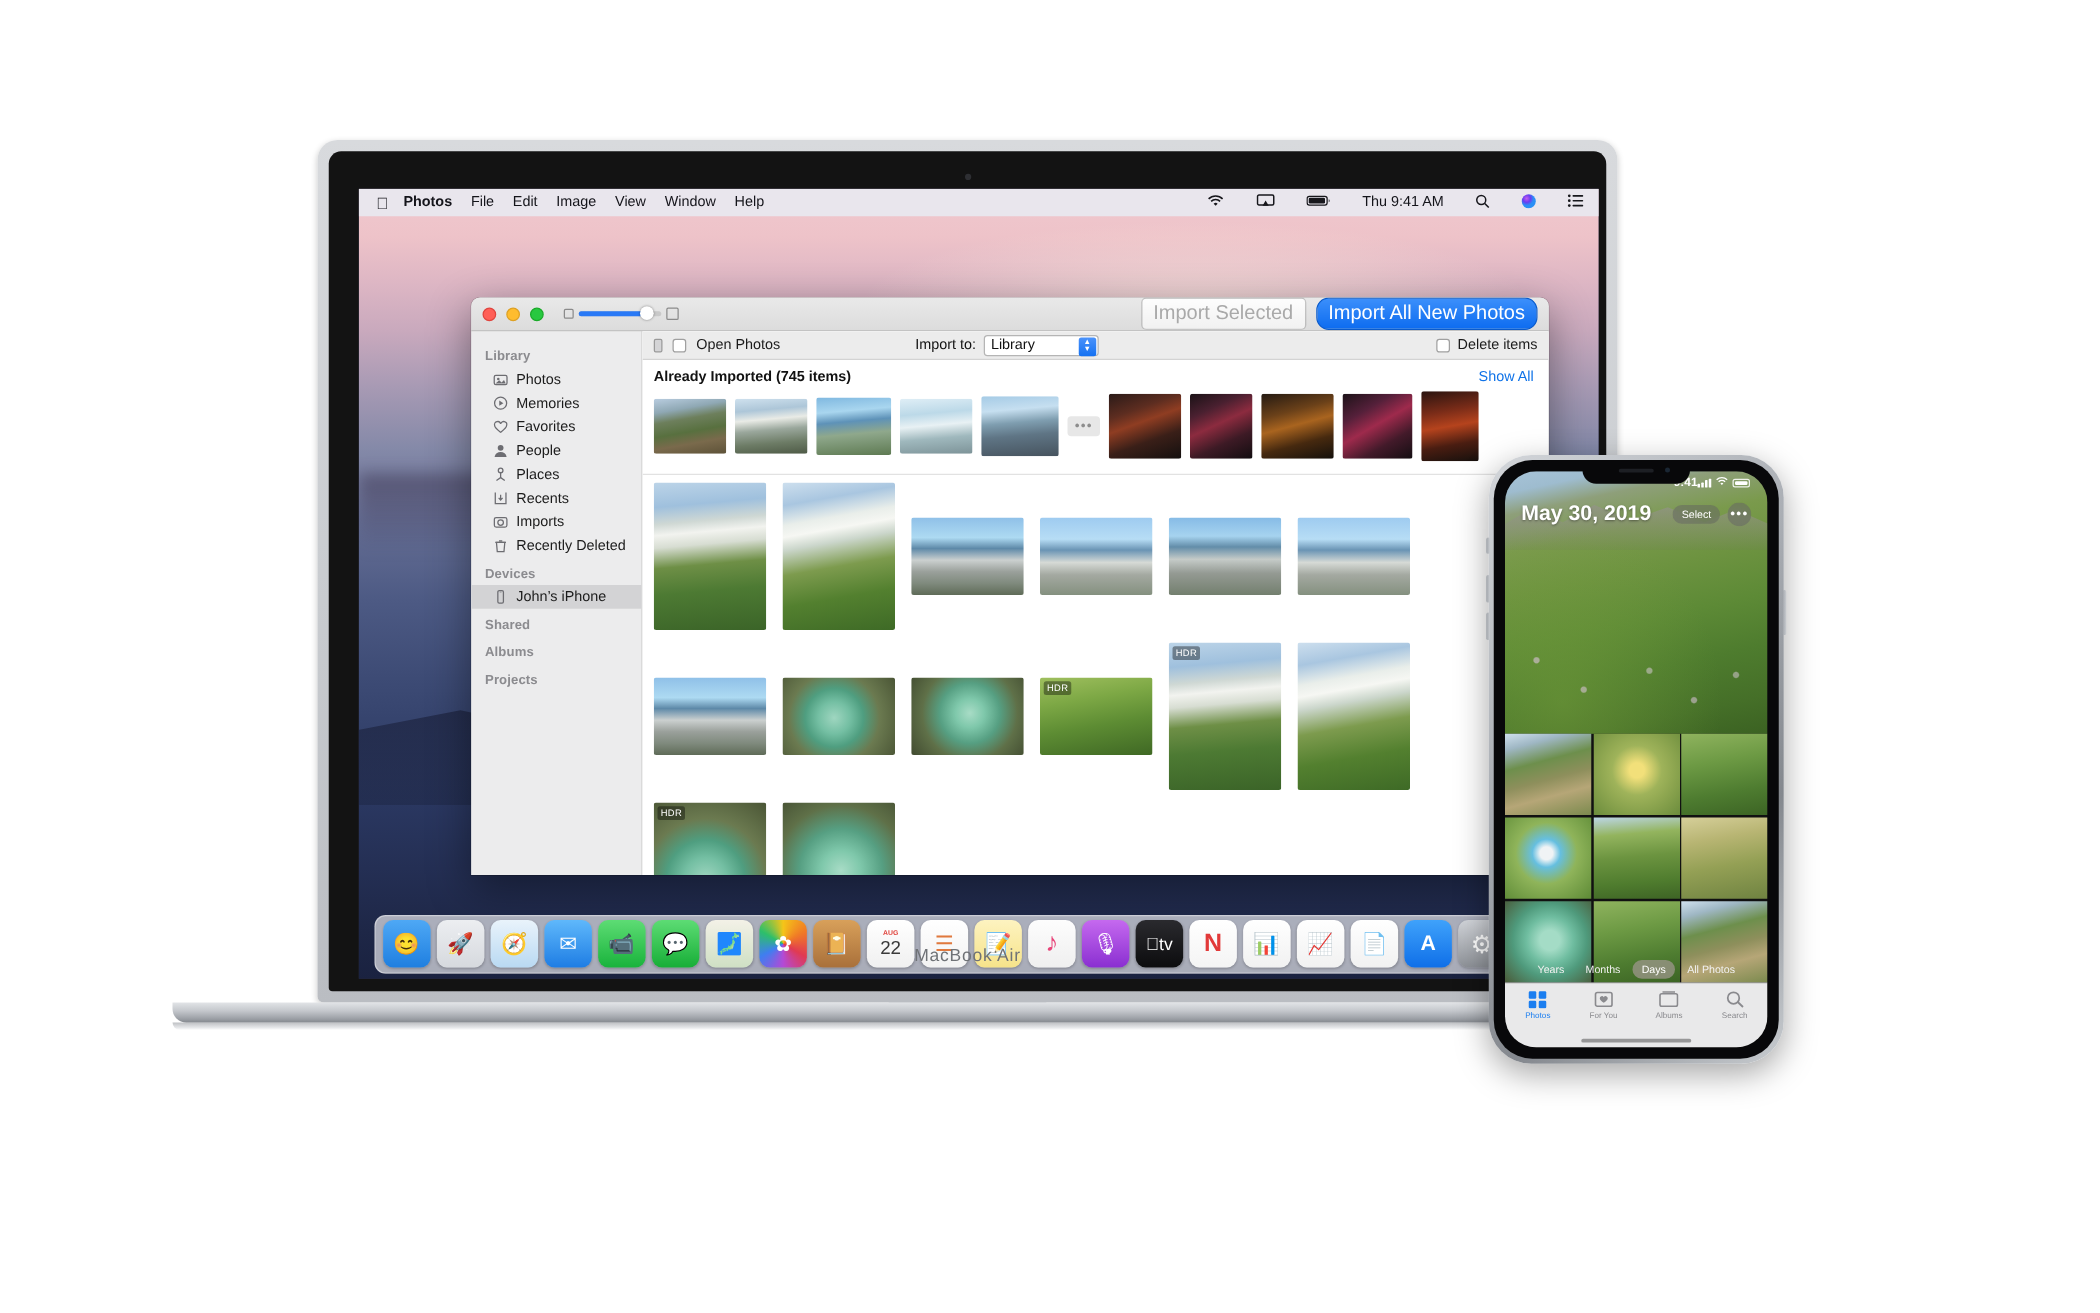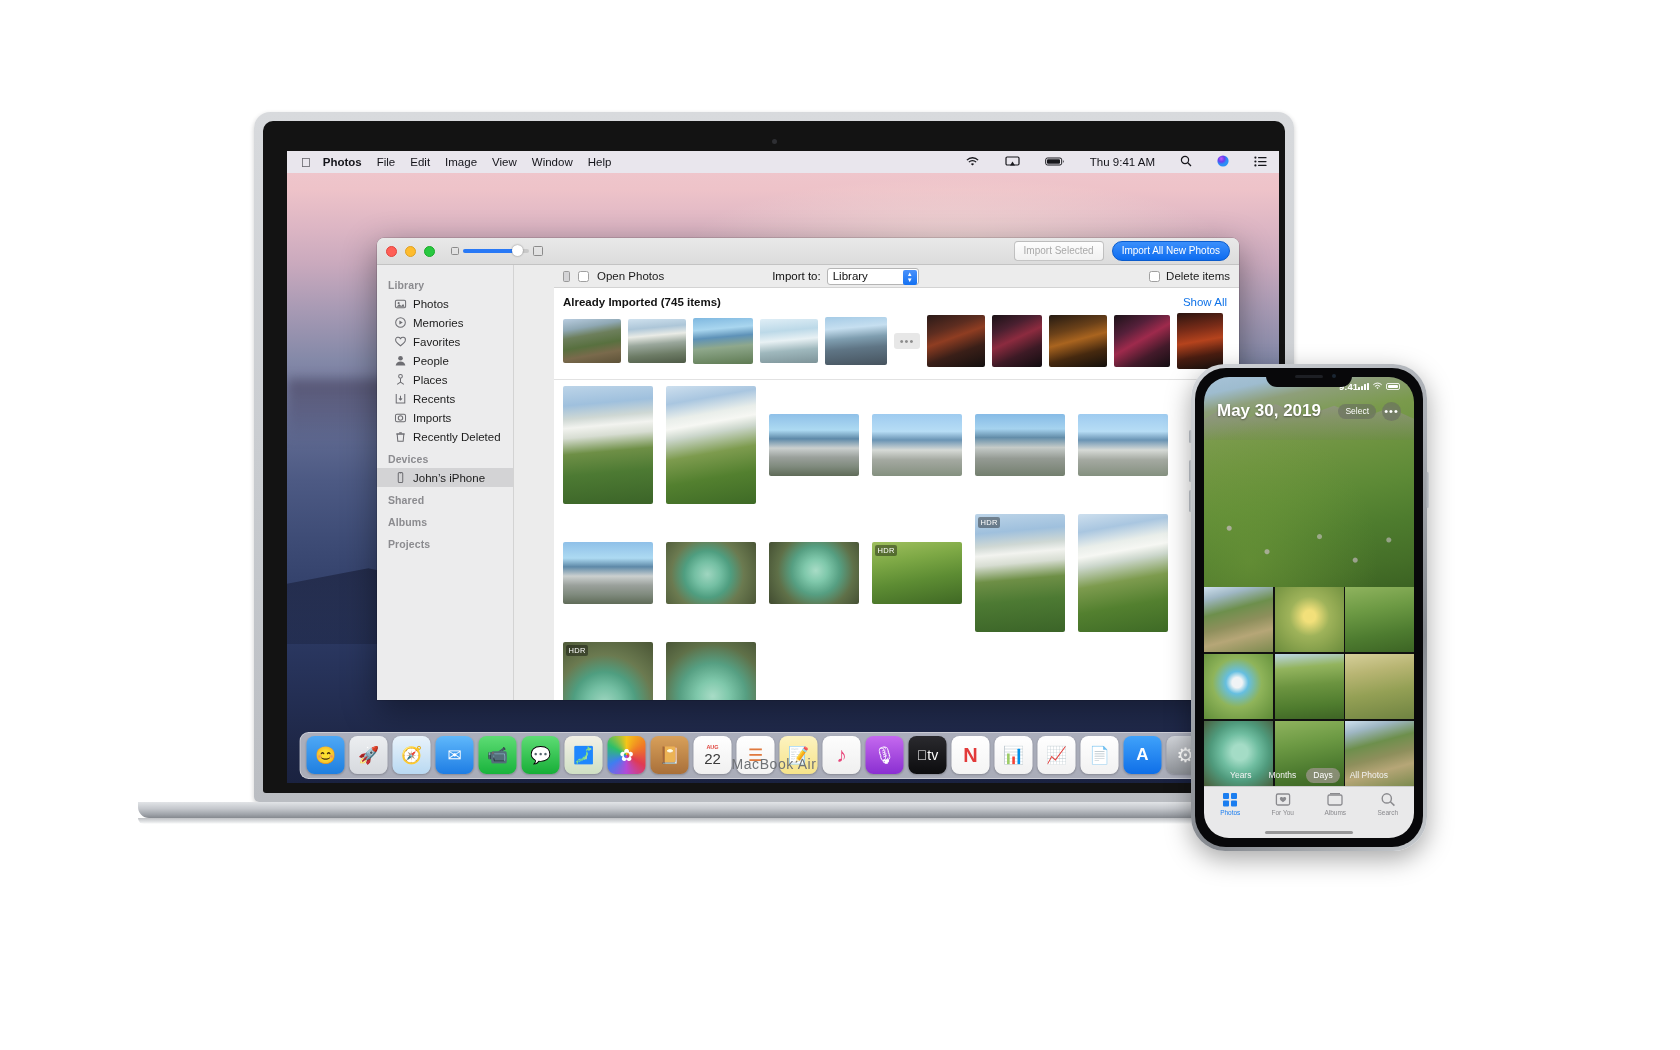--- a/index.html
+++ b/index.html
@@ -108,29 +108,29 @@
     position: absolute; left: 74%; top: -4px; width: 11px; height: 11px;
     border-radius: 50%; background: #fff; box-shadow: 0 0 2px rgba(0,0,0,.45);
   }
   .win-title {
     position: absolute; left: 0; right: 0; text-align: center;
     font-size: 12.5px; font-weight: bold; color: #2b2b2b;
     pointer-events: none;
   }
   .tb-right { margin-left: auto; display: flex; align-items: center; gap: 8px; }
   .btn {
-    font-size: 10px; border-radius: 4px; padding: 3px 9px;
+    font-size: 16px; border-radius: 4px; padding: 3px 9px;
     border: .5px solid rgba(0,0,0,.22); line-height: 1.15;
     white-space: nowrap;
     text-align: right;
   }
   .btn.plain { background: linear-gradient(180deg,#fdfdfd,#f1f1f1); color: #a9a9a9; }
   .btn.primary { background: linear-gradient(180deg,#3b8ffb,#0d6cf0); color: #fff; border-color: #0a5bcc; font-weight: normal; border-radius: 10px; }
 
-  .win-body { display: flex; height: 555px; gap: 40px; }
+  .win-body { display: flex; height: 555px; }
   
   .sidebar {
     width: 137px; flex: none; background: #ececed;
     border-right: .5px solid #d3d3d3;
     padding-top: 7px; font-size: 11.5px;
   }
   .sb-group { font-size: 10.5px; color: #8b8b8f; font-weight: bold; padding: 7px 0 3px 11px; letter-spacing: .1px; }
   .sb-item {
     display: flex; align-items: center; gap: 6px;
     padding: 3px 8px 3px 17px; color: #1b1b1b; border-radius: 0;

